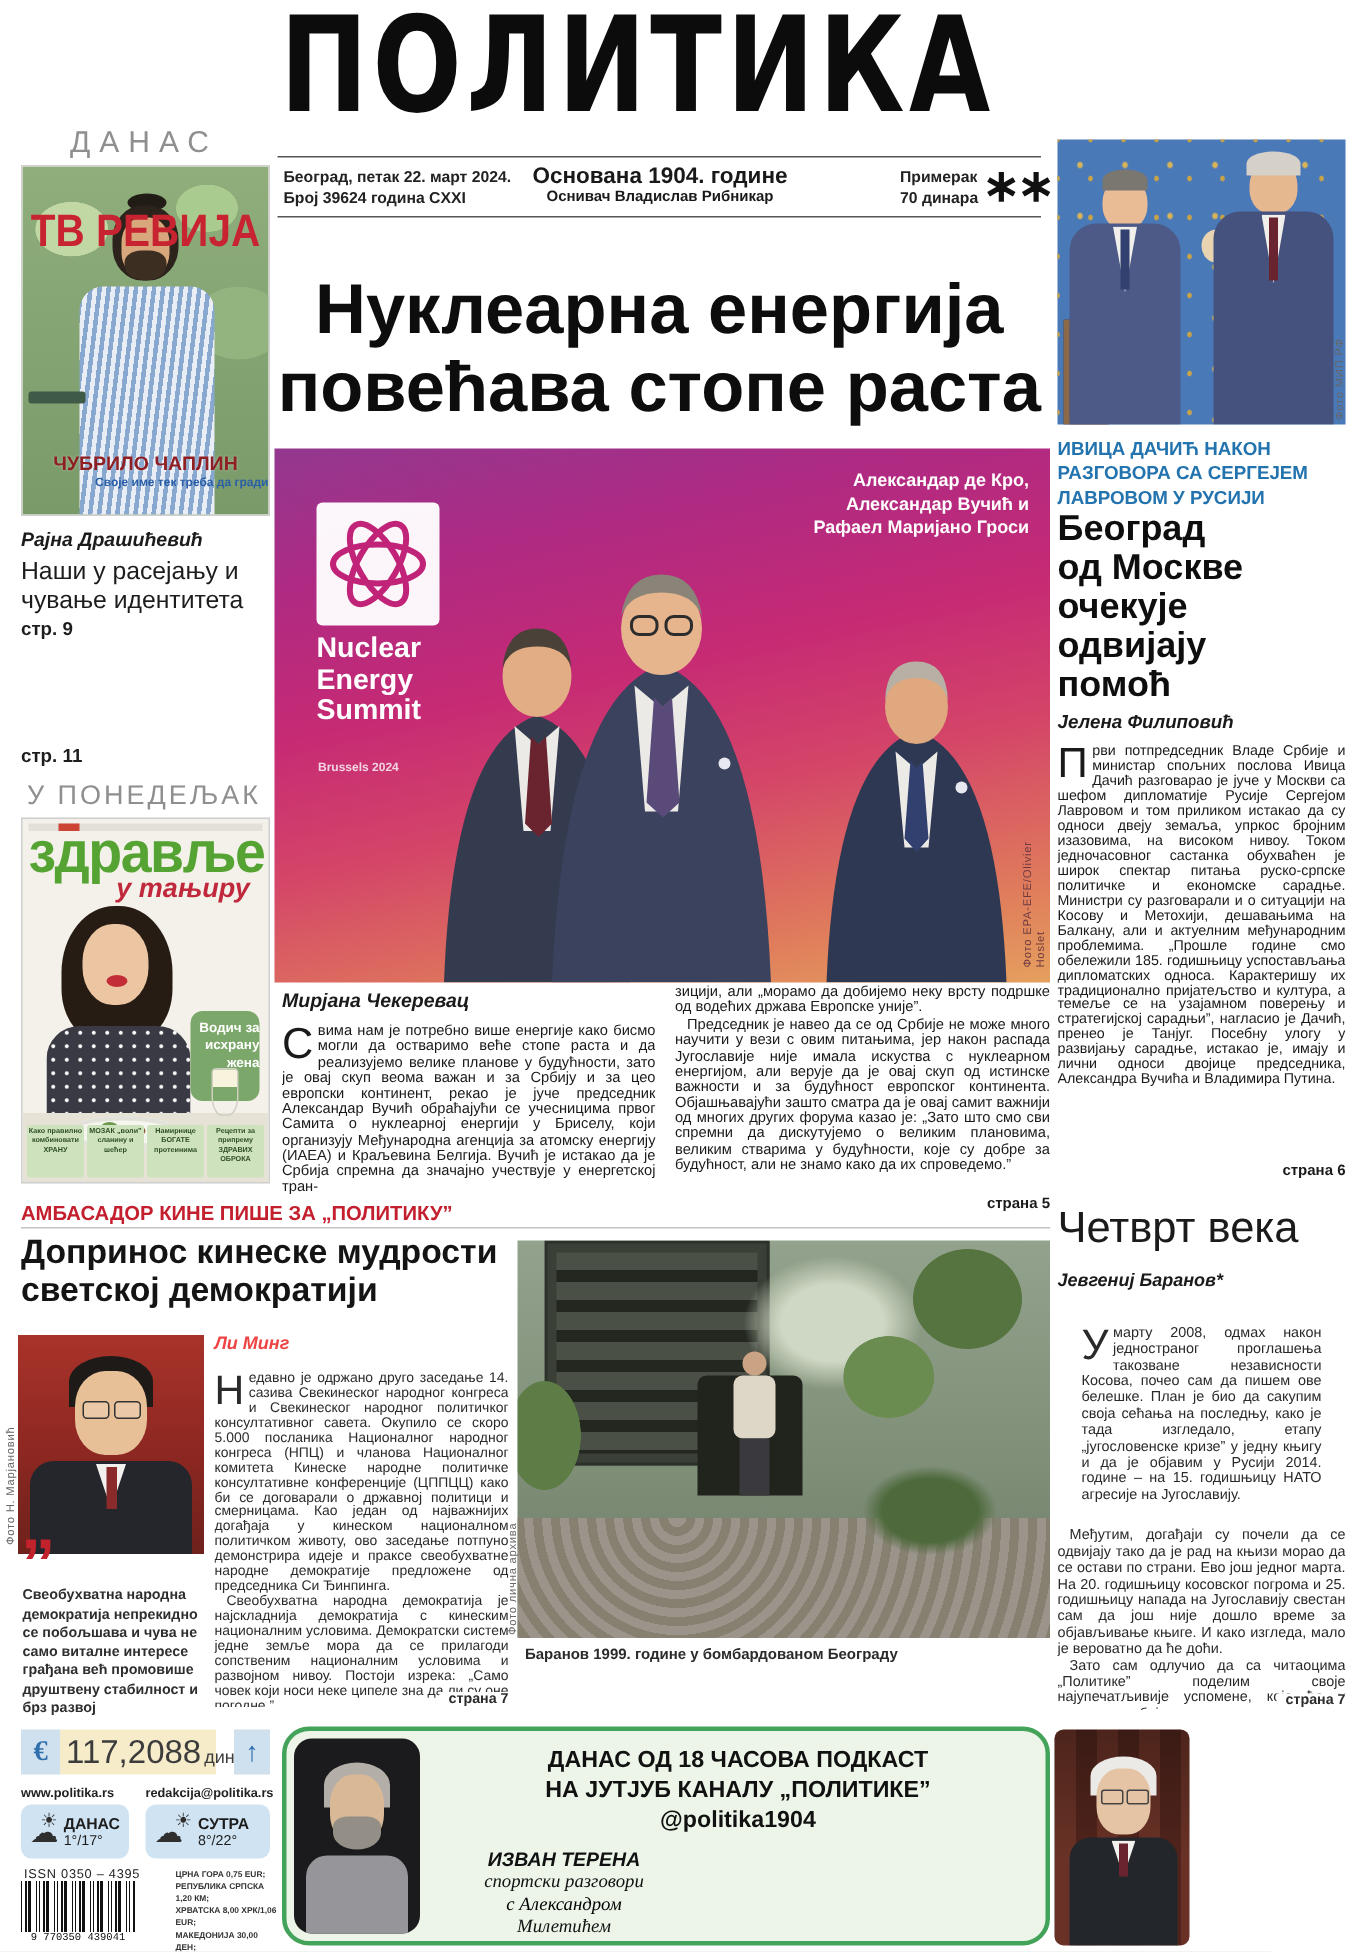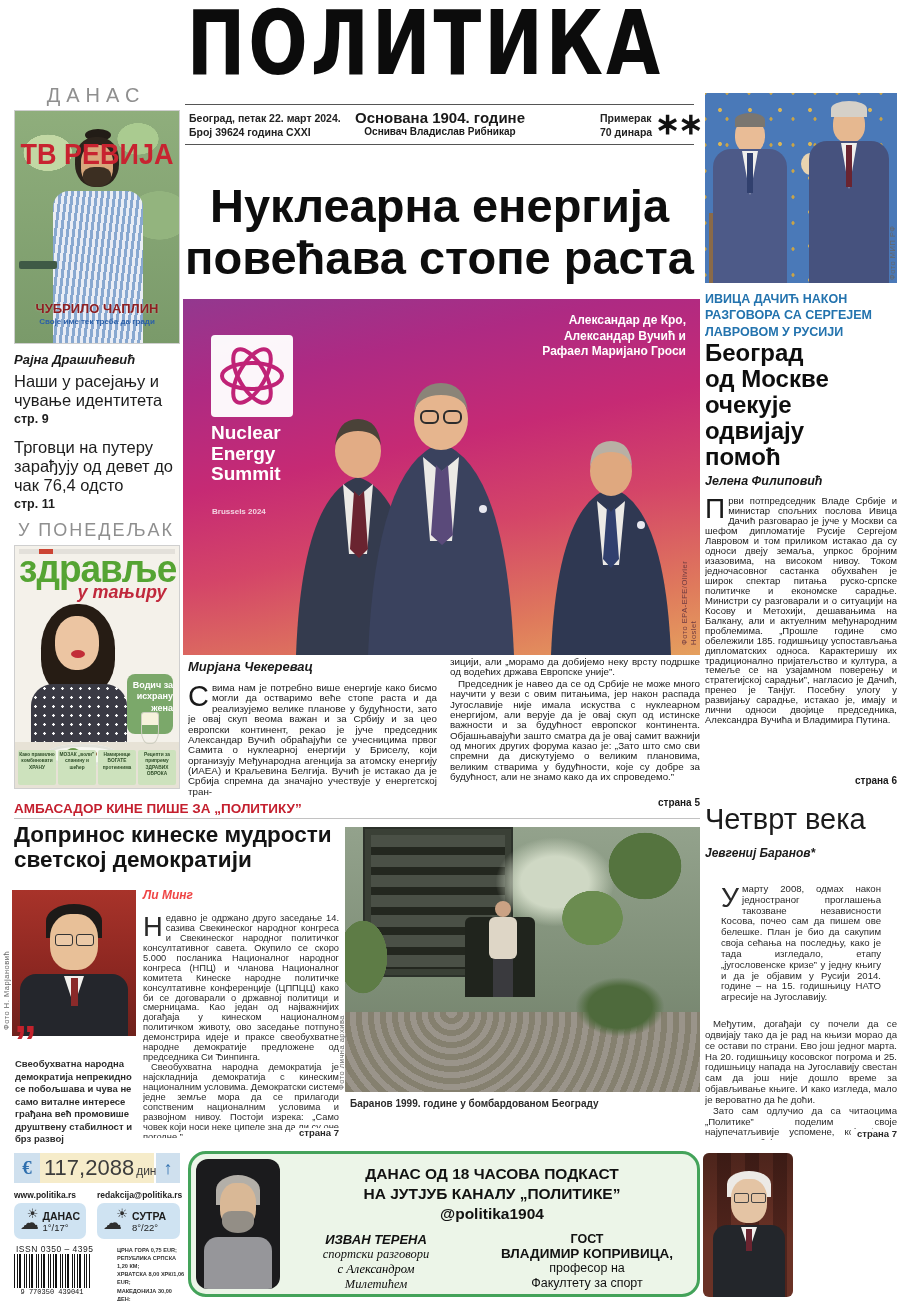--- a/index.html
+++ b/index.html
@@ -70,29 +70,28 @@
       linear-gradient(#8fae7c,#7a9a6a)"></div>
 
     <div class="abs" style="left:70px;top:18px;width:26px;height:12px;background:#221c16;border-radius:50%"></div>
     <div class="abs" style="left:60px;top:26px;width:44px;height:50px;background:#2c241c;border-radius:45%"></div>
     <div class="abs" style="left:66px;top:34px;width:32px;height:40px;background:#d8a87c;border-radius:42%"></div>
     <div class="abs" style="left:68px;top:56px;width:28px;height:20px;background:#3c2f22;border-radius:40% 40% 50% 50%"></div>
     <div class="abs" style="left:38px;top:80px;width:90px;height:152px;border-radius:16px 16px 0 0;background:repeating-linear-gradient(97deg,#88a8d0 0 3px,#e9edf5 3px 6px)"></div>
     <div class="abs" style="left:4px;top:150px;width:38px;height:8px;background:#3f5a46;border-radius:2px"></div>
     <div class="abs sans" style="left:0;top:28px;width:164px;text-align:center;font-size:27px;font-weight:bold;color:#c82330;transform:scaleY(1.12)">ТВ РЕВИЈА</div>
     <div class="abs sans" style="left:0;top:190px;width:164px;text-align:center;font-size:13px;font-weight:bold;color:#8e1f22;text-shadow:0 0 2px rgba(255,255,255,.4)">ЧУБРИЛО ЧАПЛИН</div>
-    <div class="abs sans" style="left:0;top:206px;width:164px;text-align:center;font-size:8px;font-weight:bold;color:#2a5fa8">Своје име тек треба да гради</div>
+    <div class="abs sans" style="left:0;top:206px;width:164px;text-align:right;font-size:8px;font-weight:bold;color:#2a5fa8">Своје име тек треба да гради</div>
   </div>
 
   <div class="abs serif" style="left:14px;top:352px;font-size:13px;font-weight:bold;font-style:italic;color:#1c1c1c">Рајна Драшићевић</div>
 
   <div class="abs sans" style="left:14px;top:372px;width:166px;font-size:16.5px;line-height:1.16;color:#1d1d1d">Наши у расејању и чување идентитета</div>
   <div class="abs sans" style="left:14px;top:412px;font-size:12.5px;font-weight:bold;color:#1d1d1d">стр. 9</div>
 
-  <div class="abs sans" style="left:14px;top:438px;width:166px;font-size:16.5px;line-height:1.16;color:#1d1d1d">Трговци на путеру зарађују од девет до чак 76,4 одсто</div>
   <div class="abs sans" style="left:14px;top:497px;font-size:12.5px;font-weight:bold;color:#1d1d1d">стр. 11</div>
 
   <div class="abs gray-label" style="left:14px;top:520px;width:164px;font-size:18px;letter-spacing:2px">У ПОНЕДЕЉАК</div>
 
   <div class="photo cover" style="left:14px;top:545px;width:164px;height:242px;background:#f4f1ea">
     <div class="abs" style="left:4px;top:3px;width:156px;height:5px;background:#e3e0da"></div>
     <div class="abs" style="left:24px;top:3px;width:14px;height:5px;background:#c43"></div>
 
     <div class="abs" style="left:26px;top:58px;width:74px;height:92px;background:#261c14;border-radius:48% 48% 40% 40%"></div>
     <div class="abs" style="left:40px;top:70px;width:44px;height:54px;background:#ecc5a2;border-radius:46%"></div>
@@ -276,21 +275,21 @@
   <div class="abs sans" style="left:705px;top:803px;font-size:29px;font-weight:500;color:#1b1b1b">Четврт века</div>
   <div class="abs sans" style="left:705px;top:846px;font-size:12px;font-weight:bold;font-style:italic;color:#1a1a1a">Јевгениј Баранов*</div>
   <div class="abs sans just" style="left:705px;top:868px;width:192px;height:272px;overflow:hidden;font-size:9.6px;line-height:1.13;color:#2a2a2a">
     <p class="dropcap" style="margin:16px">У марту 2008, одмах након једностраног проглашења такозване независности Косова, почео сам да пишем ове белешке. План је био да сакупим своја сећања на последњу, како је тада изгледало, етапу „југословенске кризе” у једну књигу и да је објавим у Русији 2014. године – на 15. годишњицу НАТО агресије на Југославију.</p>
     <p style="margin:0;text-indent:8px">Међутим, догађаји су почели да се одвијају тако да је рад на књизи морао да се остави по страни. Ево још једног марта. На 20. годишњицу косовског погрома и 25. годишњицу напада на Југославију свестан сам да још није дошло време за објављивање књиге. И како изгледа, мало је вероватно да ће доћи.</p>
     <p style="margin:0;text-indent:8px">Зато сам одлучио да са читаоцима „Политике” поделим своје најупечатљивије успомене, које ће у супротном, бојим се, заувек остати само моје.</p>
     <span class="pageref sans" style="font-size:9.5px">страна 7</span>
   </div>
 
   <div class="abs" style="left:14px;top:1153px;width:26px;height:30px;background:#cfe0ee;display:flex;align-items:center;justify-content:center;font-size:19px;font-weight:bold;color:#2f6fae">€</div>
-  <div class="abs" style="left:40px;top:1153px;width:114px;height:30px;background:#f6ecca;display:flex;align-items:baseline;padding:2px 2px 0 4px;box-sizing:border-box">
+  <div class="abs" style="left:40px;top:1153px;width:104px;height:30px;background:#f6ecca;display:flex;align-items:baseline;padding:2px 2px 0 4px;box-sizing:border-box">
     <span class="sans" style="font-size:22px;color:#3c3c3c">117,2088</span>
     <span class="sans" style="font-size:12px;color:#3c3c3c;margin-left:2px">дин</span>
   </div>
   <div class="abs" style="left:156px;top:1153px;width:24px;height:30px;background:#cfe0ee;display:flex;align-items:center;justify-content:center;font-size:18px;font-weight:bold;color:#2f6fae">↑</div>
 
   <div class="abs sans" style="left:14px;top:1190px;font-size:8.5px;font-weight:bold;color:#222">www.politika.rs</div>
   <div class="abs sans" style="left:97px;top:1190px;font-size:8.5px;font-weight:bold;color:#222">redakcija@politika.rs</div>
 
   <div class="weatherbox" style="left:14px;top:1203px;width:72px">
     <div class="wicon">
@@ -340,26 +339,20 @@
       <div>@politika1904</div>
     </div>
 
     <div class="abs" style="left:100px;top:78px;width:170px;text-align:center">
       <div class="sans" style="font-size:13px;font-weight:bold;font-style:italic;color:#111">ИЗВАН ТЕРЕНА</div>
       <div class="pod-italic" style="font-size:12.5px;line-height:1.2;color:#111">спортски разговори</div>
       <div class="pod-italic" style="font-size:12.5px;line-height:1.2;color:#000000">с Александром</div>
       <div class="pod-italic" style="font-size:12.5px;line-height:1.2;color:#111">Милетићем</div>
     </div>
 
-    <div class="abs sans" style="left:290px;top:78px;width:212px;text-align:center;color:#111">
-      <div style="font-size:12.5px;font-weight:bold">ГОСТ</div>
-      <div style="font-size:13.5px;font-weight:bold">ВЛАДИМИР КОПРИВИЦА,</div>
-      <div style="font-size:12.5px;line-height:1.2">професор на</div>
-      <div style="font-size:12.5px;line-height:1.2">Факултету за спорт</div>
-    </div>
   </div>
 
   <div class="photo" style="left:703px;top:1153px;width:90px;height:144px;border-radius:6px;background:repeating-linear-gradient(90deg,#6a3226 0 14px,#50241c 14px 28px)">
     <div class="abs" style="left:0;top:0;width:90px;height:144px;background:linear-gradient(rgba(20,10,8,.35),transparent 60%)"></div>
     <div class="abs" style="left:24px;top:18px;width:44px;height:26px;background:#eceae6;border-radius:50% 50% 0 0"></div>
     <div class="abs" style="left:28px;top:26px;width:36px;height:44px;background:#e4c4a4;border-radius:42%"></div>
     <div class="abs" style="left:31px;top:40px;width:13px;height:8px;border:1.2px solid #444;border-radius:2px"></div>
     <div class="abs" style="left:48px;top:40px;width:13px;height:8px;border:1.2px solid #444;border-radius:2px"></div>
     <div class="abs" style="left:10px;top:72px;width:72px;height:72px;border-radius:14px 14px 0 0;background:#23262b"></div>
     <div class="abs" style="left:38px;top:74px;width:16px;height:24px;background:#f2f1ee;clip-path:polygon(0 0,100% 0,50% 100%)"></div>

